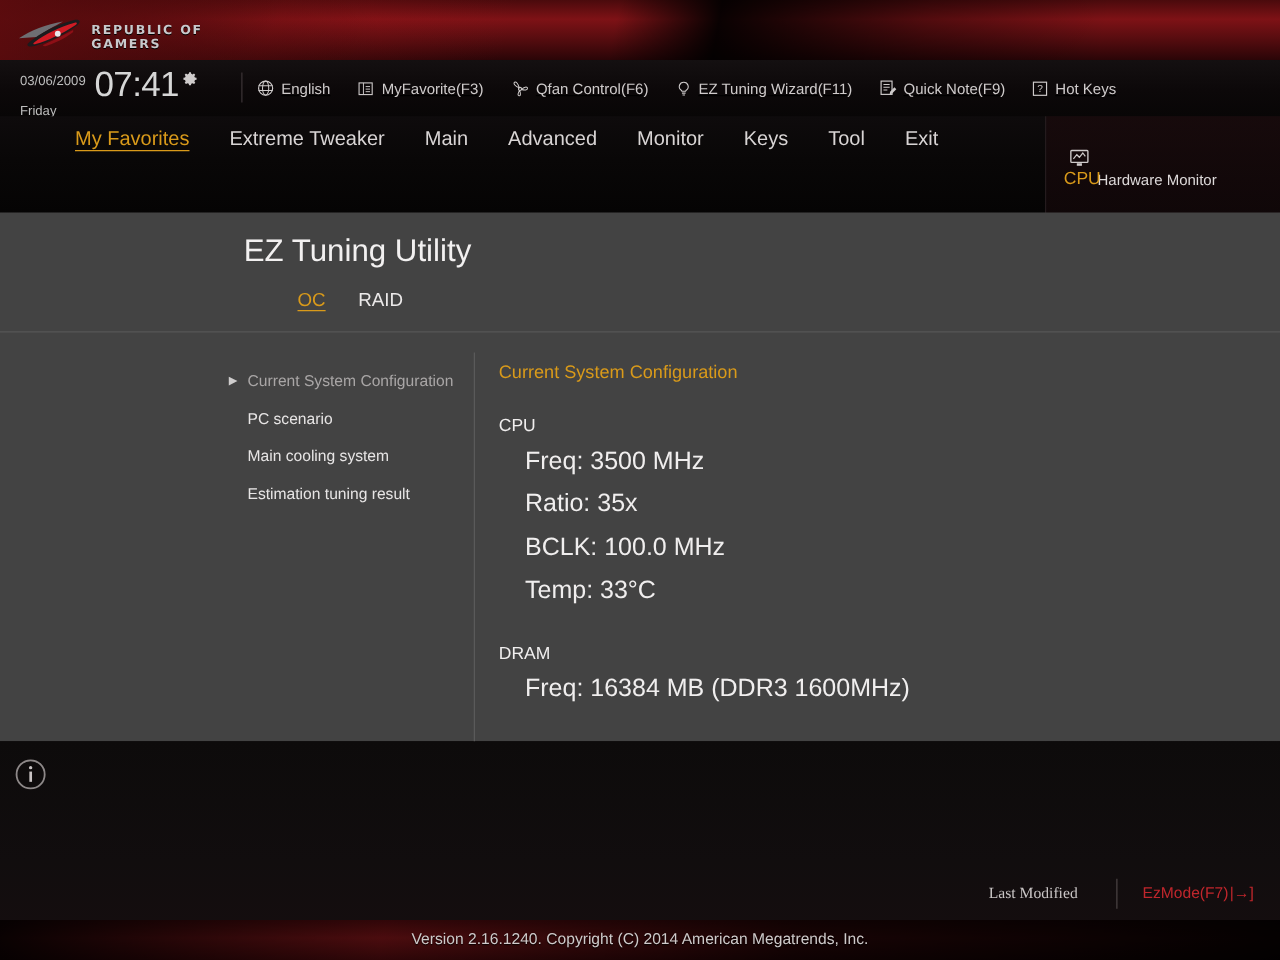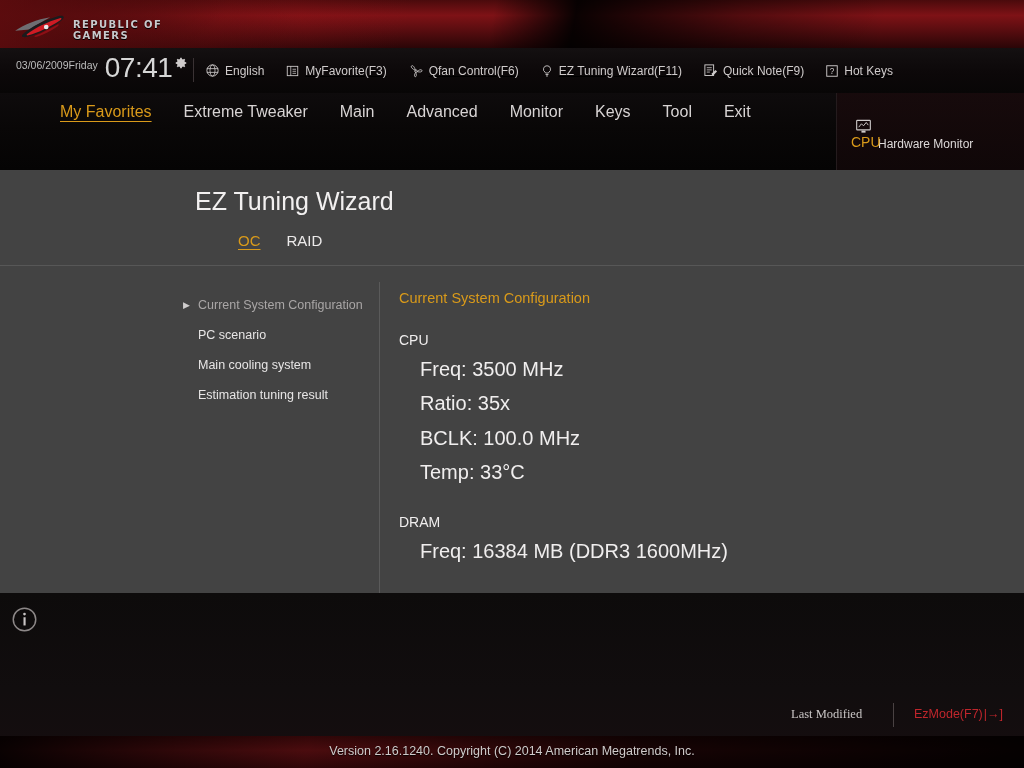--- a/index.html
+++ b/index.html
@@ -41,21 +41,21 @@
     font-size:19px; color:#e8e4e4; letter-spacing:0.2px;
     text-shadow:0 1px 2px rgba(0,0,0,0.9);
   }
 
   
   .toolstrip {
     position:absolute; left:0; top:48px; width:1024px; height:45px;
     background:linear-gradient(180deg,#141011 0%, #0c0809 55%, #080606 100%);
   }
   .clock { position:absolute; left:16px; top:6px; display:flex; align-items:flex-start; }
-  .clock-date { display:flex; flex-direction:row; padding-top:5px; line-height:1.15; }
+  .clock-date { display:flex; flex-direction:column; padding-top:5px; line-height:1.15;gap:12px; }
   .clock-date span { font-size:10.5px; color:#bdbdbd; font-family:"Liberation Sans", sans-serif; }
   .clock-time {
     font-family:"Liberation Sans", sans-serif;
     font-size:28px; color:#d6d6d6; margin-left:7px; line-height:1; letter-spacing:-0.5px;
   }
   .gear-icon { margin-left:2px; margin-top:2px; }
   .strip-sep { position:absolute; top:10px; width:1px; height:24px; background:#3a3234; }
   .tool-items { position:absolute; left:205px; top:0; height:45px; display:flex; align-items:center; gap:21px;text-decoration:underline; }
   .tool-item { display:flex; align-items:center; gap:5px; cursor:pointer; }
   .tool-item .lbl { font-size:12px; color:#cfcbcb; font-family:"Liberation Sans", sans-serif; white-space:nowrap; }
@@ -275,21 +275,21 @@
       <span class="lbl">Hardware Monitor</span>
     </div>
     <div class="hwmon-cpu">CPU</div>
     <div class="hwmon-volt">
       <div class="vname">+3.3V</div>
       <div class="vval">3.328 V</div>
     </div>
   </div>
 
   <div class="panel">
-    <div class="panel-title">EZ Tuning Wizard</div>
+    <div class="panel-title">EZ Tuning Utility</div>
 
     <div class="panel-tabs">
       <div class="panel-tab active">OC</div>
       <div class="panel-tab">RAID</div>
     </div>
     <div class="panel-divider"></div>
 
     <div class="steps">
       <div class="step active">
         <span class="caret">▶</span>

